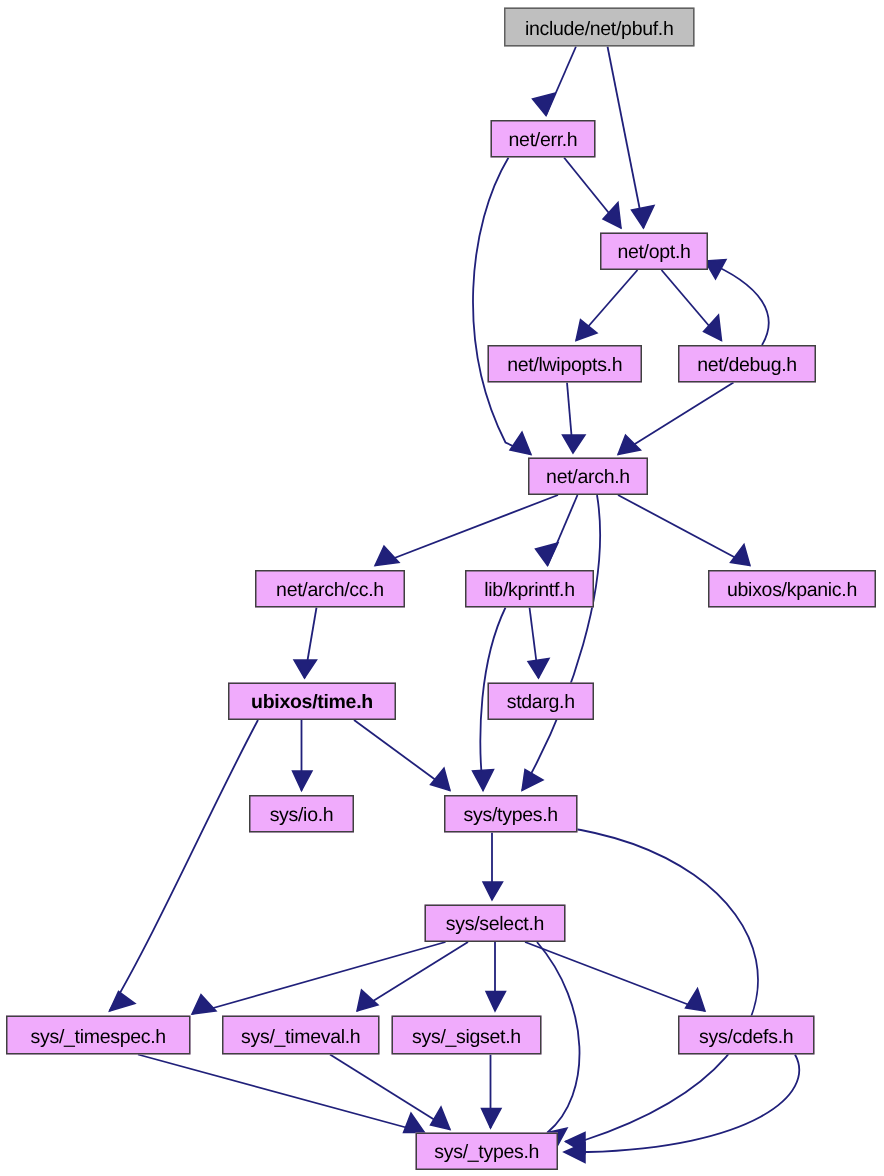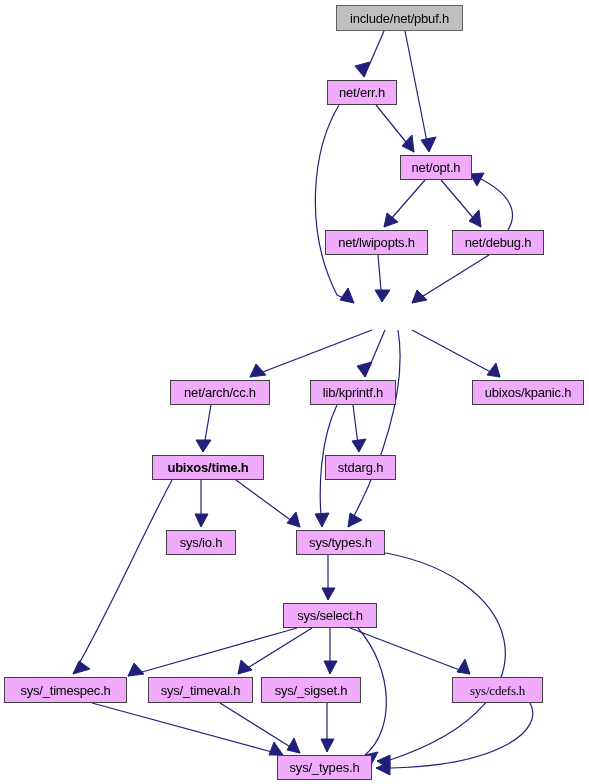--- a/index.html
+++ b/index.html
@@ -89,20 +89,23 @@
     </div>
     <div class="node" style="left: 400px; top: 155px; width: 72px; height: 25px;">
       <span class="lbl">net/opt.h</span>
     </div>
     <div class="node" style="left: 325px; top: 230px; width: 103px; height: 25px;">
       <span class="lbl">net/lwipopts.h</span>
     </div>
     <div class="node" style="left: 452px; top: 230px; width: 92px; height: 25px;">
       <span class="lbl">net/debug.h</span>
     </div>
+    <div class="node" style="left: 352px; top: 305px; width: 80px; height: 25px;">
+      <span class="lbl">net/arch.h</span>
+    </div>
     <div class="node" style="left: 170px; top: 380px; width: 100px; height: 25px;">
       <span class="lbl">net/arch/cc.h</span>
     </div>
     <div class="node" style="left: 310px; top: 380px; width: 86px; height: 25px; align-items: center;">
       <span class="lbl">lib/kprintf.h</span>
     </div>
     <div class="node" style="left: 472px; top: 380px; width: 112px; height: 25px;">
       <span class="lbl">ubixos/kpanic.h</span>
     </div>
     <div class="node" style="left: 152px; top: 455px; width: 112px; height: 25px; font-weight: bold;">
@@ -122,19 +125,19 @@
     </div>
     <div class="node" style="left: 4px; top: 677px; width: 123px; height: 26px;">
       <span class="lbl">sys/_timespec.h</span>
     </div>
     <div class="node" style="left: 148px; top: 677px; width: 105px; height: 26px;">
       <span class="lbl">sys/_timeval.h</span>
     </div>
     <div class="node" style="left: 261px; top: 677px; width: 100px; height: 26px;">
       <span class="lbl">sys/_sigset.h</span>
     </div>
-    <div class="node" style="left: 452px; top: 677px; width: 91px; height: 26px; font-family: Liberation Serif, serif;">
+    <div class="node" style="left: 452px; top: 677px; width: 91px; height: 26px;">
       <span class="lbl">sys/cdefs.h</span>
     </div>
     <div class="node" style="left: 277px; top: 755px; width: 95px; height: 25px;">
       <span class="lbl">sys/_types.h</span>
     </div>
   </div>
 
 </body></html>

